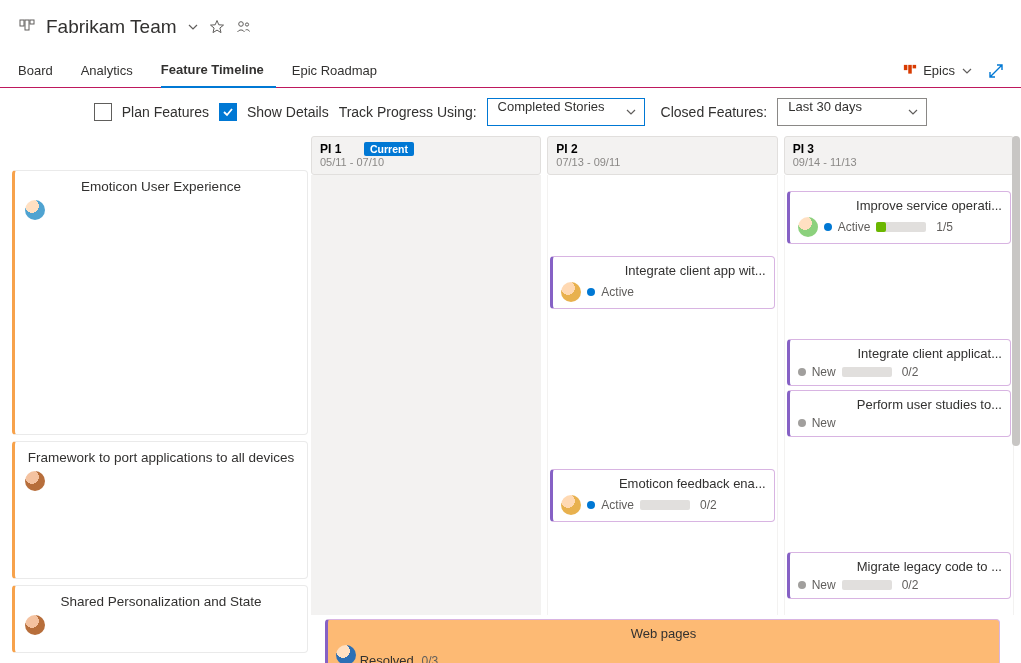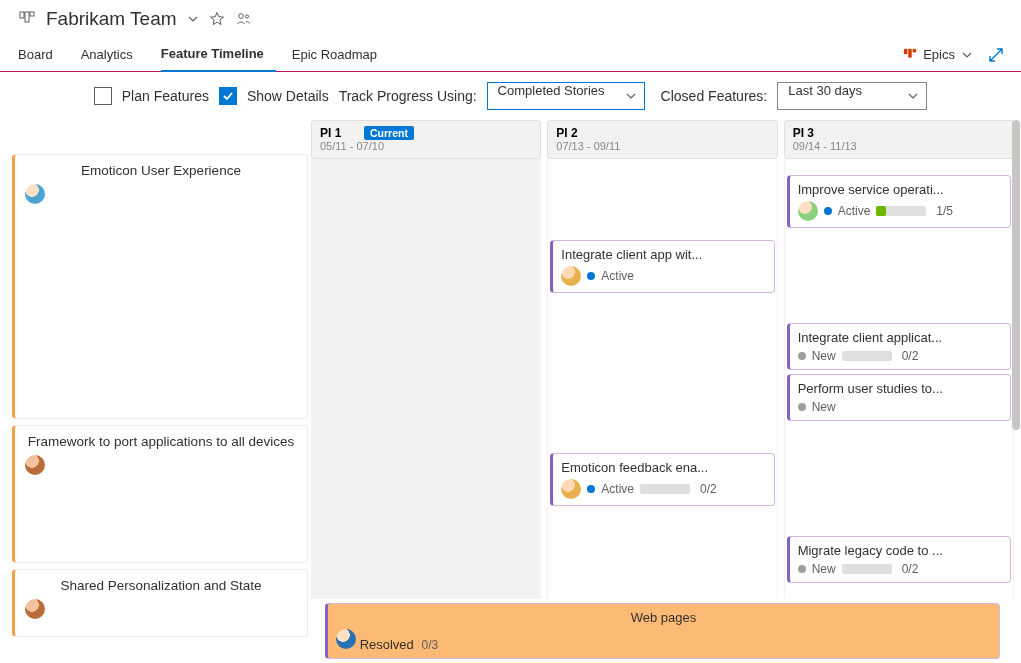--- a/index.html
+++ b/index.html
@@ -1,20 +1,20 @@
 <!DOCTYPE html>
 <html><head>
 <meta charset="utf-8">
 <style>
   * { box-sizing: border-box; }
   html, body { margin: 0; padding: 0; font-family: "Segoe UI", -apple-system, sans-serif; font-size: 13px; color: #323130; background: #fff; width: 1021px; height: 663px; overflow: hidden; }
   .root { display: flex; flex-direction: column; height: 100%; }
   
   
-  .header { display: flex; align-items: center; padding: 8px 18px; gap: 10px; }
+  .header { display: flex; align-items: center; padding: 16px 18px; gap: 10px; }
   .app-icon { width: 18px; height: 18px; display:inline-flex; align-items:center; justify-content:center; }
   .team-title { font-size: 19px; font-weight: 400; }
   .chev { width: 12px; height: 12px; display:inline-flex; align-items:center; justify-content:center; color:#605e5c; }
   .star, .people { width:16px; height:16px; color:#605e5c; display:inline-flex; }
   
   
   .tabs { display: flex; align-items: center; padding: 0 18px; border-bottom: 1px solid #be185d; height: 34px; }
   .tab { padding: 0 12px 0 0; margin-right: 16px; height: 34px; display:flex; align-items:center; color:#323130; cursor:pointer; }
   .tab.active { font-weight:600; border-bottom: 2px solid #0078d4; }
   .tabs-spacer { flex: 1; }
@@ -46,21 +46,21 @@
   .scroll-gutter .thumb { position:absolute; right:1px; top:0; width:8px; height:310px; background:#c8c6c4; border-radius:4px;}
 
   
   .col-head-row { display:flex; }
   .col-head { flex:1; background:#f3f2f1; border:1px solid #e1dfdd; border-radius:3px; margin: 0 3px; padding: 4px 8px 6px; min-height:30px; }
   .col-head .pi-name { font-weight:600; font-size:12px; color:#000000; }
   .col-head .pi-dates { font-size:11px; color:#8a8886; }
   .badge { display:inline-block; background:#0078d4; color:#fff; font-size:10.5px; padding:1px 6px; border-radius:2px; margin-left:19px; font-weight:600;}
   
   
-  .lane { display:flex; min-height:10px; }
+  .lane { display:flex; min-height:10px;text-align:right; }
   .lane .colcell { flex:1; margin:0 3px; border-left:1px solid #f3f2f1; border-right:1px solid #f3f2f1; background:#fff; padding:2px 0; }
   .lane .colcell:first-child { background:#f3f2f1; }
   
   .feat { border:1px solid #d8b4e2; border-left:3px solid #8661c5; border-radius:4px; background:#fff; margin:4px 2px; padding:6px 8px; }
   .feat .ftitle { font-size:13px; margin-bottom:4px; white-space:nowrap; overflow:hidden; text-overflow:ellipsis; }
   .feat .frow { display:flex; align-items:center; gap:6px; font-size:12px; color:#605e5c; }
   .dot { width:8px; height:8px; border-radius:50%; flex-shrink:0; }
   .dot.blue { background:#0078d4; }
   .dot.gray { background:#a19f9d; }
   .prog { height:10px; background:#e1dfdd; border-radius:2px; position:relative; min-width:50px; }

